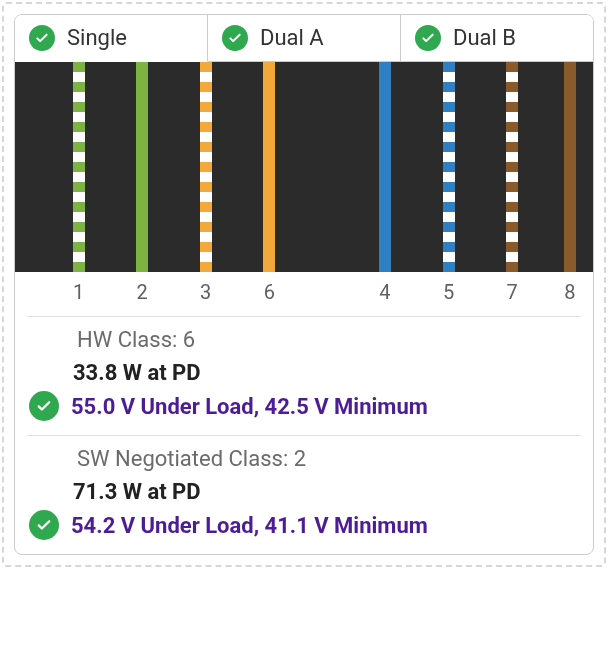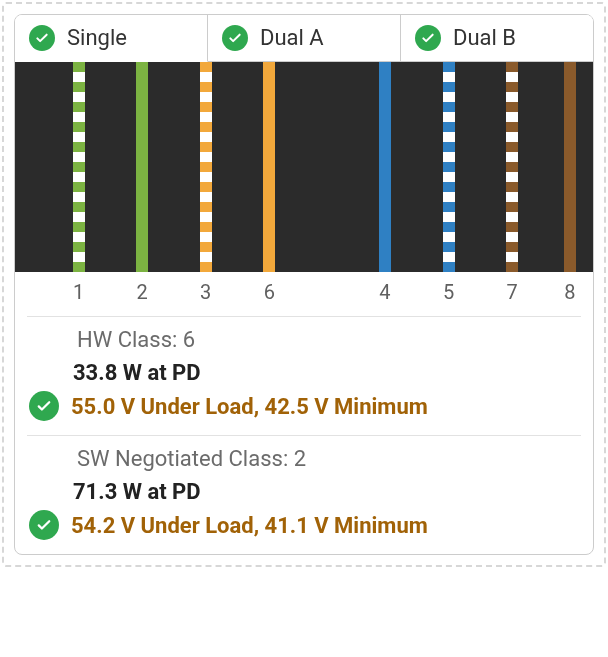--- a/index.html
+++ b/index.html
@@ -118,21 +118,21 @@
     font-weight: 700;
     color: #222;
     margin-bottom: 6px;
   }
   .row-check {
     display: flex;
     align-items: center;
     gap: 12px;
     font-size: 22px;
     font-weight: 700;
-    color: #a16207;
+    color: #4c1d95;
   }
   .row-check .check { width: 30px; height: 30px; }
   .row-check .check svg { width: 18px; height: 18px; }
 </style>
 </head>
 <body>
 
 <div class="outer">
   <div class="panel">
 

